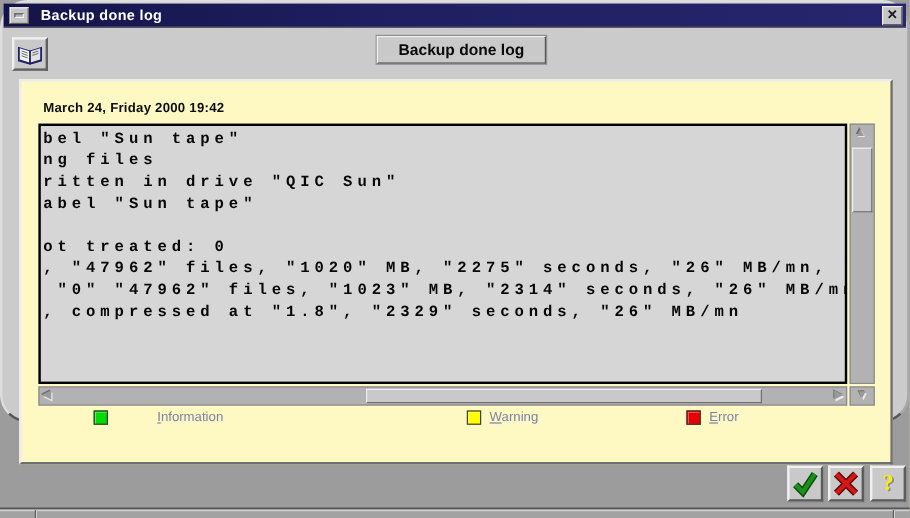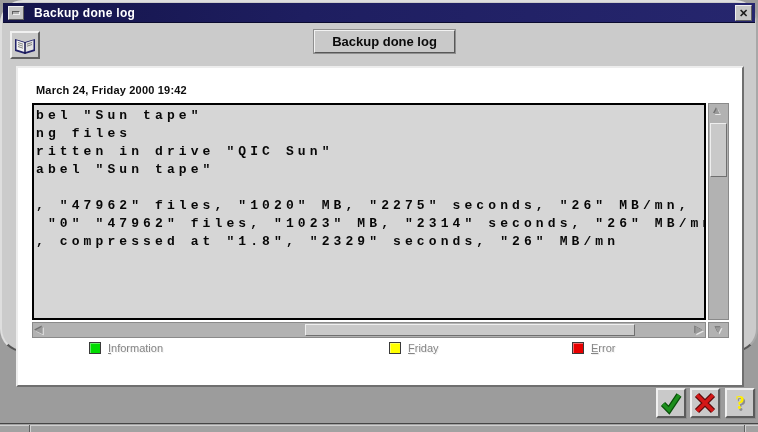--- a/index.html
+++ b/index.html
@@ -30,21 +30,21 @@
               background:#c9c9c9; border:2px solid; border-color:#f0f0f0 #606060 #606060 #f0f0f0;
               display:flex; align-items:center; justify-content:center; }
   .header-label { position:absolute; left:312px; top:28px; width:141px; height:23px;
               background:#c9c9c9; border:1px solid; border-color:#f2f2f2 #585858 #585858 #f2f2f2;
               box-shadow:0 0 0 1px #8f8f8f;
               display:flex; align-items:center; justify-content:center;
               font-size:13px; font-weight:bold; color:#0a0a0a; }
 
   
   .panel { position:absolute; left:14px; top:64px; width:728px; height:321px;
-           border:2px solid; border-color:#ededed #6f6f6f #6f6f6f #ededed; background:#ffffff; }
+           border:2px solid; border-color:#ededed #6f6f6f #6f6f6f #ededed; background:#fef9c3; }
   .date-label { position:absolute; left:18px; top:16px; font-size:11px; font-weight:bold;
            color:#0d0d0d; letter-spacing:0.2px; }
 
   .log-area { position:absolute; left:14px; top:35px; width:674px; height:217px;
            background:#d6d6d6; border:2px solid #000;
            overflow:hidden; padding:2px 0 0 2px; }
   .log-line { height:18px; line-height:18px; white-space:pre; overflow:hidden;
            font-family:"Liberation Mono", monospace; font-size:13px; font-weight:bold;
            letter-spacing:4.1px; color:#070707; }
 
@@ -118,45 +118,46 @@
 
   <div class="panel">
     <div class="date-label">March 24, Friday 2000 19:42</div>
 
     <div class="log-area">
         <div class="log-line">bel "Sun tape"</div>
         <div class="log-line">ng files</div>
         <div class="log-line">ritten in drive "QIC Sun"</div>
         <div class="log-line">abel "Sun tape"</div>
         <div class="log-line"></div>
+        <div class="log-line">ot treated: 0</div>
         <div class="log-line">, "47962" files, "1020" MB, "2275" seconds, "26" MB/mn, "</div>
         <div class="log-line"> "0" "47962" files, "1023" MB, "2314" seconds, "26" MB/mn</div>
         <div class="log-line">, compressed at "1.8", "2329" seconds, "26" MB/mn</div>
       </div>
 
     <div class="vscroll">
       <span class="arrow arr-up">▲</span>
       <div class="vthumb"></div>
     </div>
     <div class="hscroll">
       <span class="arrow arr-left">◀</span>
       <div class="hthumb"></div>
       <span class="arrow arr-right">▶</span>
     </div>
     <div class="corner-cell">
       <span class="arrow">▼</span>
     </div>
 
-    <div class="legend-item" style="left:71px;">
+    <div class="legend-item" style="left:60px;gap:34px;">
       <span class="swatch" style="background-color: rgb(0, 220, 0);"></span>
       <span class="legend-label">Information</span>
     </div>
     <div class="legend-item" style="left:371px;">
       <span class="swatch" style="background-color: rgb(255, 255, 0);"></span>
-      <span class="legend-label">Friday</span>
+      <span class="legend-label">Warning</span>
     </div>
     <div class="legend-item" style="left:554px;text-align:right;">
       <span class="swatch" style="background-color: rgb(232, 0, 0);"></span>
       <span class="legend-label">Error</span>
     </div>
   </div>
 
   <button class="icon-btn btn-ok">
     <svg width="24" height="24" viewBox="0 0 24 24">
       <polyline points="4,13 10,19 20,4" fill="none" stroke="#0a4f0a" stroke-width="6"></polyline>

